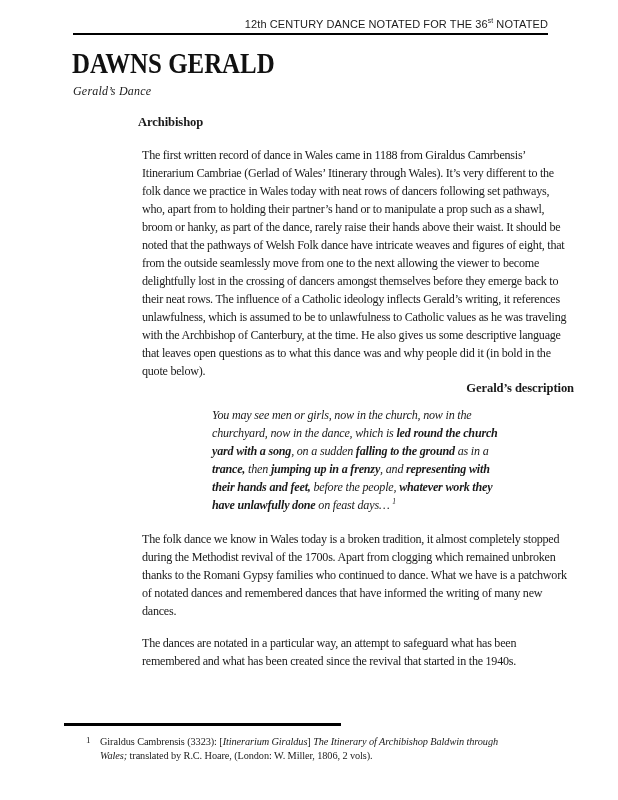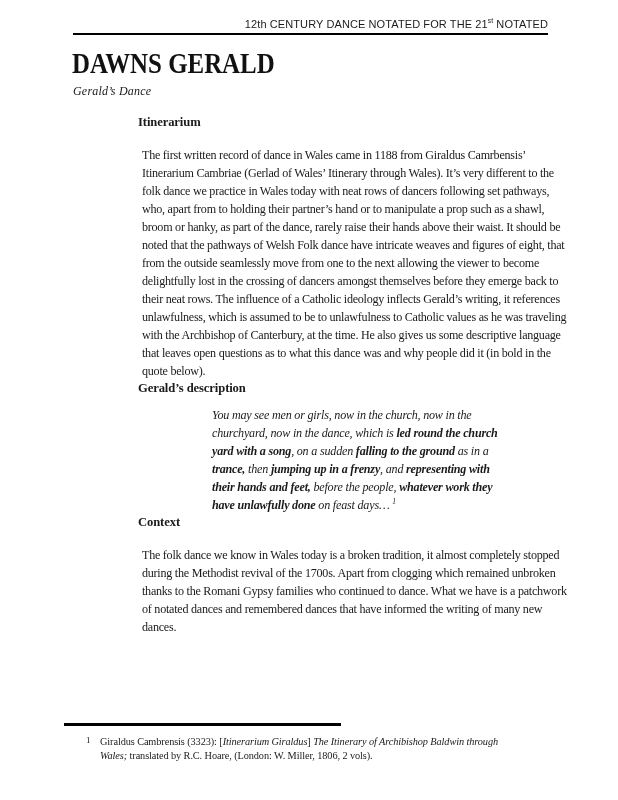--- a/index.html
+++ b/index.html
@@ -63,21 +63,21 @@
     text-align: left;
   }
   .content h2 {
     margin: 0;
     font-size: 12.6px;
     line-height: 16px;
     font-weight: bold;
     letter-spacing: -0.1px;
   }
   .body-par { margin: 16px 0 0 4px; }
-  .h-desc   { margin-top: 9px; }
+  .h-desc   { margin-top: 9px; text-align: right; }
   .quote {
     margin: 10px 0 0 74px;
     width: 296px;
     font-style: italic;
     letter-spacing: -0.2px;
   }
   .quote .b { font-weight: bold; }
   .h-context { margin-top: 11px; }
   .ctx-2 { margin-top: 14px; }
   
@@ -105,41 +105,41 @@
     font-size: 9px;
   }
   .footnote .i { font-style: italic; }
 </style>
 </head>
 <body>
 
 <div class="page">
 
   <header class="banner">
-    <span><span>12th CENTURY DANCE NOTATED FOR THE 21</span><sup>st</sup><span> NOTATED</span></span>
+    <span><span>12th CENTURY DANCE NOTATED FOR THE 36</span><sup>st</sup><span> NOTATED</span></span>
   </header>
 
   <h1 class="title">DAWNS GERALD</h1>
 
   <div class="subtitle">Gerald’s Dance</div>
 
   <main class="content">
 
-    <h2>Itinerarium</h2>
+    <h2>Archibishop</h2>
 
     <p class="body-par">The first written record of dance in Wales came in 1188 from Giraldus Camrbensis’ Itinerarium Cambriae (Gerlad of Wales’ Itinerary through Wales). It’s very different to the folk dance we practice in Wales today with neat rows of dancers following set pathways, who, apart from to holding their partner’s hand or to manipulate a prop such as a shawl, broom or hanky, as part of the dance, rarely raise their hands above their waist. It should be noted that the pathways of Welsh Folk dance have intricate weaves and figures of eight, that from the outside seamlessly move from one to the next allowing the viewer to become delightfully lost in the crossing of dancers amongst themselves before they emerge back to their neat rows. The influence of a Catholic ideology inflects Gerald’s writing, it references unlawfulness, which is assumed to be to unlawfulness to Catholic values as he was traveling with the Archbishop of Canterbury, at the time. He also gives us some descriptive language that leaves open questions as to what this dance was and why people did it (in bold in the quote below).</p>
 
     <h2 class="h-desc">Gerald’s description</h2>
 
     <blockquote class="quote"><span>You may see men or girls, now in the church, now in the churchyard, now in the dance, which is </span><span class="b">led round the church yard with a song</span><span>, on a sudden </span><span class="b">falling to the ground</span><span> as in a </span><span class="b">trance,</span><span> then </span><span class="b">jumping up in a frenzy</span><span>, and </span><span class="b">representing with their hands and feet,</span><span> before the people, </span><span class="b">whatever work they have unlawfully done</span><span> on feast days… </span><sup>1</sup></blockquote>
 
-    <h2 class="h-context">Context</h2>
 
     <p class="body-par">The folk dance we know in Wales today is a broken tradition, it almost completely stopped during the Methodist revival of the 1700s. Apart from clogging which remained unbroken thanks to the Romani Gypsy families who continued to dance. What we have is a patchwork of notated dances and remembered dances that have informed the writing of many new dances.</p>
 
+    <p class="body-par ctx-2">The dances are notated in a particular way, an attempt to safeguard what has been remembered and what has been created since the revival that started in the 1940s.</p>
 
   </main>
 
   <div class="fn-sep"></div>
 
   <div class="footnote">
     <span class="fn-num">1</span>
     <span><span>Giraldus Cambrensis (3323): [</span><span class="i">Itinerarium Giraldus</span><span>] </span><span class="i">The Itinerary of Archibishop Baldwin through Wales;</span><span> translated by R.C. Hoare, (London: W. Miller, 1806, 2 vols).</span></span>
   </div>
 

